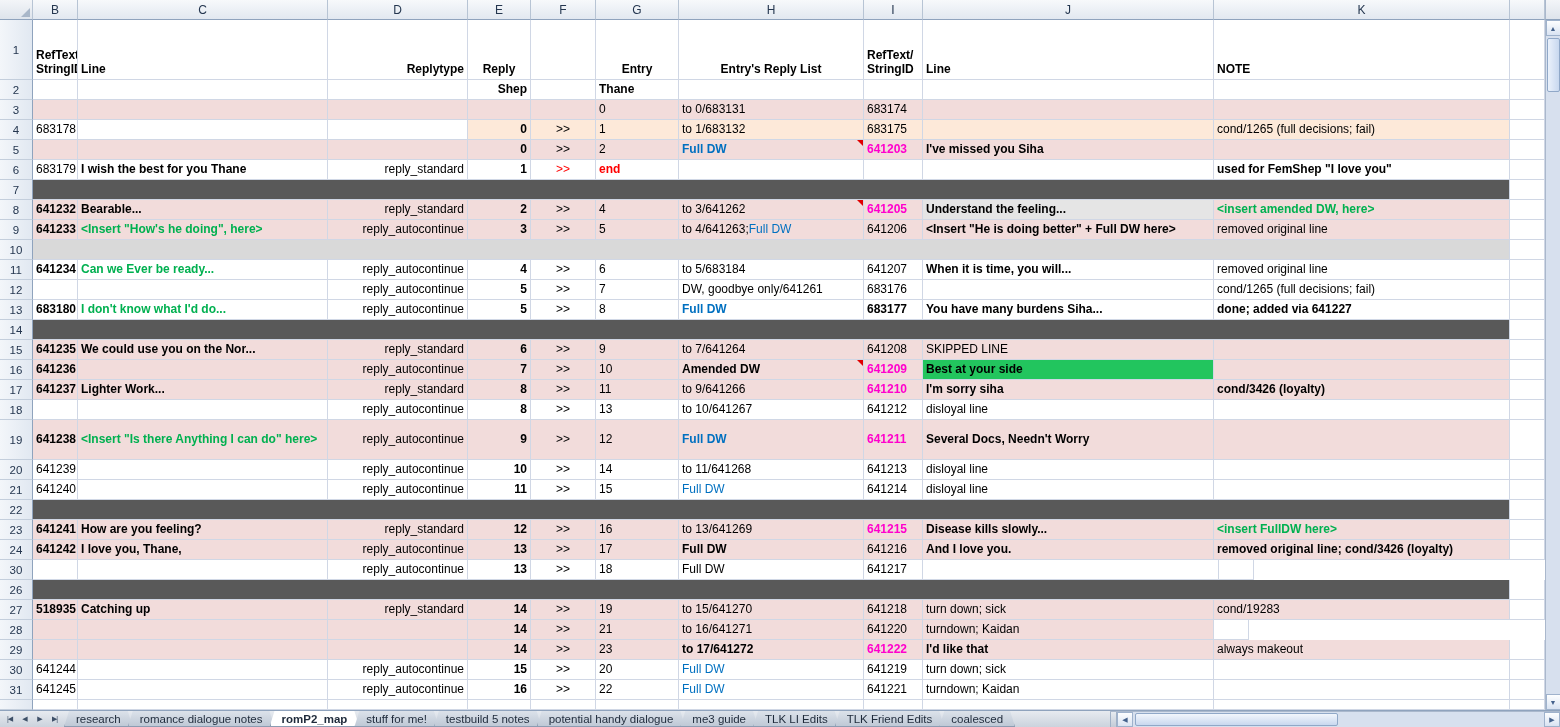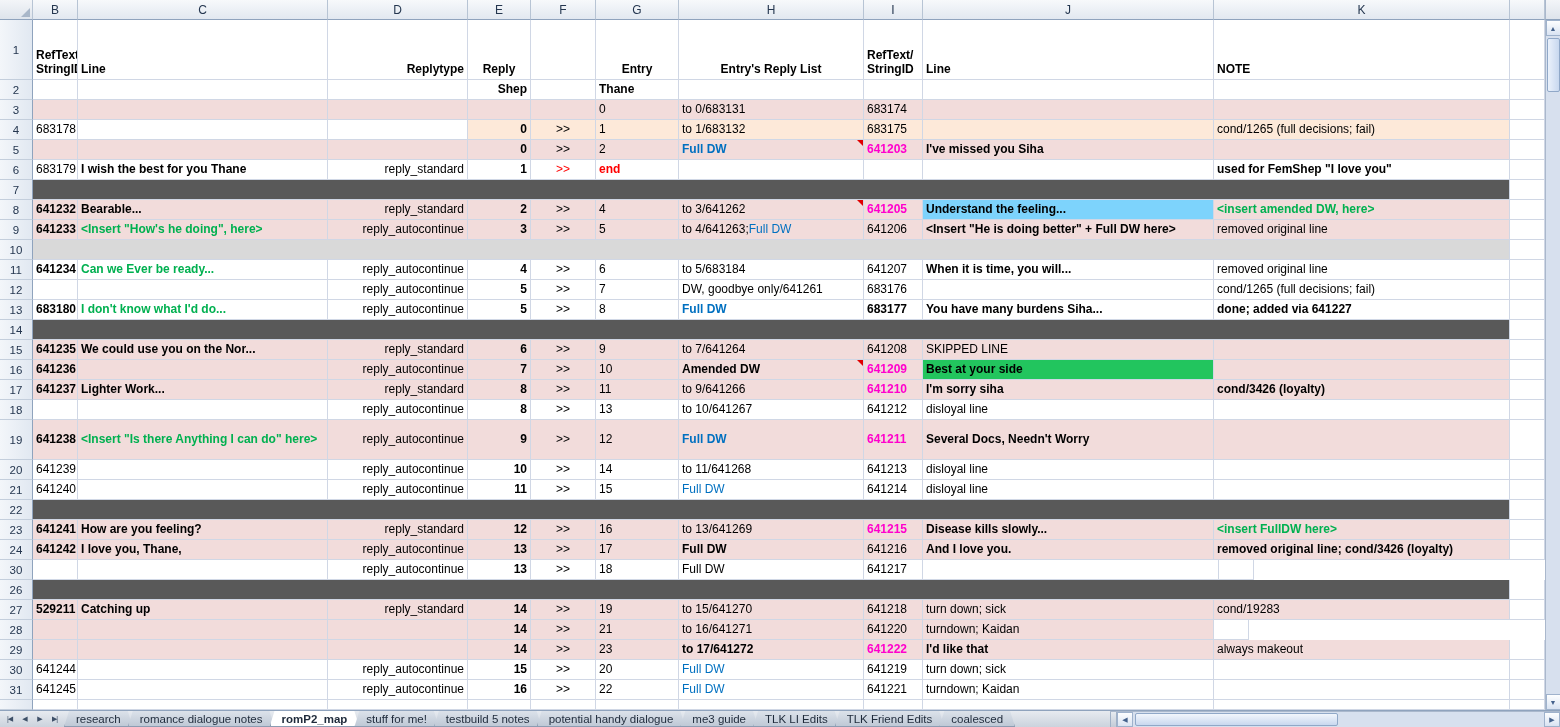--- a/index.html
+++ b/index.html
@@ -262,21 +262,21 @@
           <div class="cell" style="width: 83px; background: rgb(242, 220, 219);">
             <span class="txt">4</span>
           </div>
           <div class="cell" style="width: 185px; background: rgb(242, 220, 219);">
             <span class="txt">to 3/641262</span>
             <div class="comment-marker"></div>
           </div>
           <div class="cell" style="width: 59px; background: rgb(242, 220, 219); font-weight: bold; color: rgb(255, 0, 204);">
             <span class="txt">641205</span>
           </div>
-          <div class="cell" style="width: 291px; background: #7dd3fc; font-weight: bold;">
+          <div class="cell" style="width: 291px; background: #e5e5e5; font-weight: bold;">
             <span class="txt">Understand the feeling...</span>
           </div>
           <div class="cell" style="width: 296px; background: rgb(242, 220, 219); font-weight: bold; color: rgb(0, 176, 80);">
             <span class="txt">&lt;insert amended DW, here&gt;</span>
           </div>
           <div class="cell" style="width: 35px; background: rgb(255, 255, 255);"></div>
         </div>
         <div class="grid-row" style="height: 20px;">
           <div class="row-h" style="width: 33px;">9</div>
           <div class="cell" style="width: 45px; background: rgb(242, 220, 219); font-weight: bold;">
@@ -734,21 +734,21 @@
           <div class="cell" style="width: 35px; background: rgb(255, 255, 255);"></div>
         </div>
         <div class="grid-row" style="height: 20px;">
           <div class="row-h" style="width: 33px;">26</div>
           <div class="cell sep" style="width: 1477px; background: rgb(89, 89, 89);"></div>
           <div class="cell" style="width: 35px; background: rgb(255, 255, 255);"></div>
         </div>
         <div class="grid-row" style="height: 20px;">
           <div class="row-h" style="width: 33px;">27</div>
           <div class="cell" style="width: 45px; background: rgb(242, 220, 219); font-weight: bold;">
-            <span class="txt">529211</span>
+            <span class="txt">518935</span>
           </div>
           <div class="cell" style="width: 250px; background: rgb(242, 220, 219); font-weight: bold;">
             <span class="txt">Catching up</span>
           </div>
           <div class="cell" style="width: 140px; background: rgb(242, 220, 219); justify-content: flex-end;">
             <span class="txt">reply_standard</span>
           </div>
           <div class="cell" style="width: 63px; background: rgb(242, 220, 219); justify-content: flex-end; font-weight: bold;">
             <span class="txt">14</span>
           </div>

